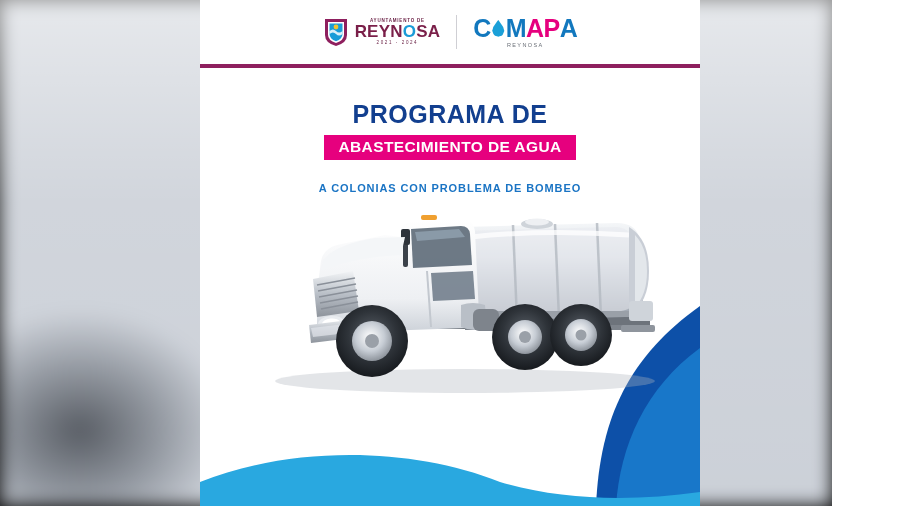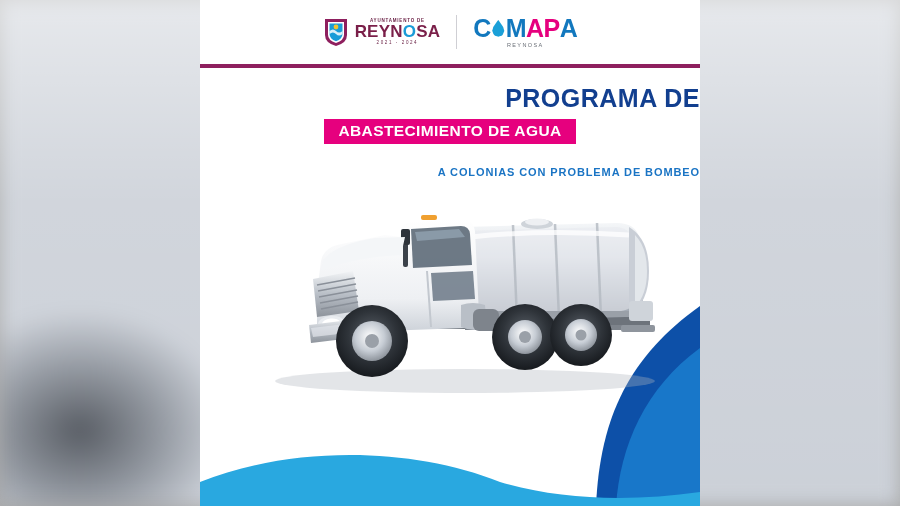--- a/index.html
+++ b/index.html
@@ -10,23 +10,23 @@
   body {
     width: 900px;
     height: 506px;
     overflow: hidden;
     font-family: "Liberation Sans", sans-serif;
   }
 
   
   .canvas {
     position: relative;
-    width: 900px;
+    width: 832px;
     height: 506px;
-    background: #a3a3a3;
+    background: #000000;
     overflow: hidden;
   }
 
   
   .backdrop {
     position: absolute;
     inset: 0;
     background:
       radial-gradient(ellipse 150px 120px at 80px 430px, #4a4f57 0%, #8d939c 55%, #c9ced6 100%),
       radial-gradient(ellipse 120px 110px at 95px 300px, #a8aeb8 0%, #cfd4dc 60%, #e4e8ee 100%),
@@ -142,24 +142,24 @@
     left: 0;
     top: 64px;
     width: 500px;
     height: 4px;
     background: #8e1f5e;
   }
 
   
   .titles {
     position: absolute;
-    top: 84px;
+    top: 100px;
     left: 0;
     width: 500px;
-    text-align: right;
+    text-align: center;
   }
   .title-main {
     font-size: 25px;
     font-weight: bold;
     color: #123f8f;
     letter-spacing: .5px;
     line-height: 1.15;
   }
   .title-ribbon-wrap {
     margin-top: 6px;

